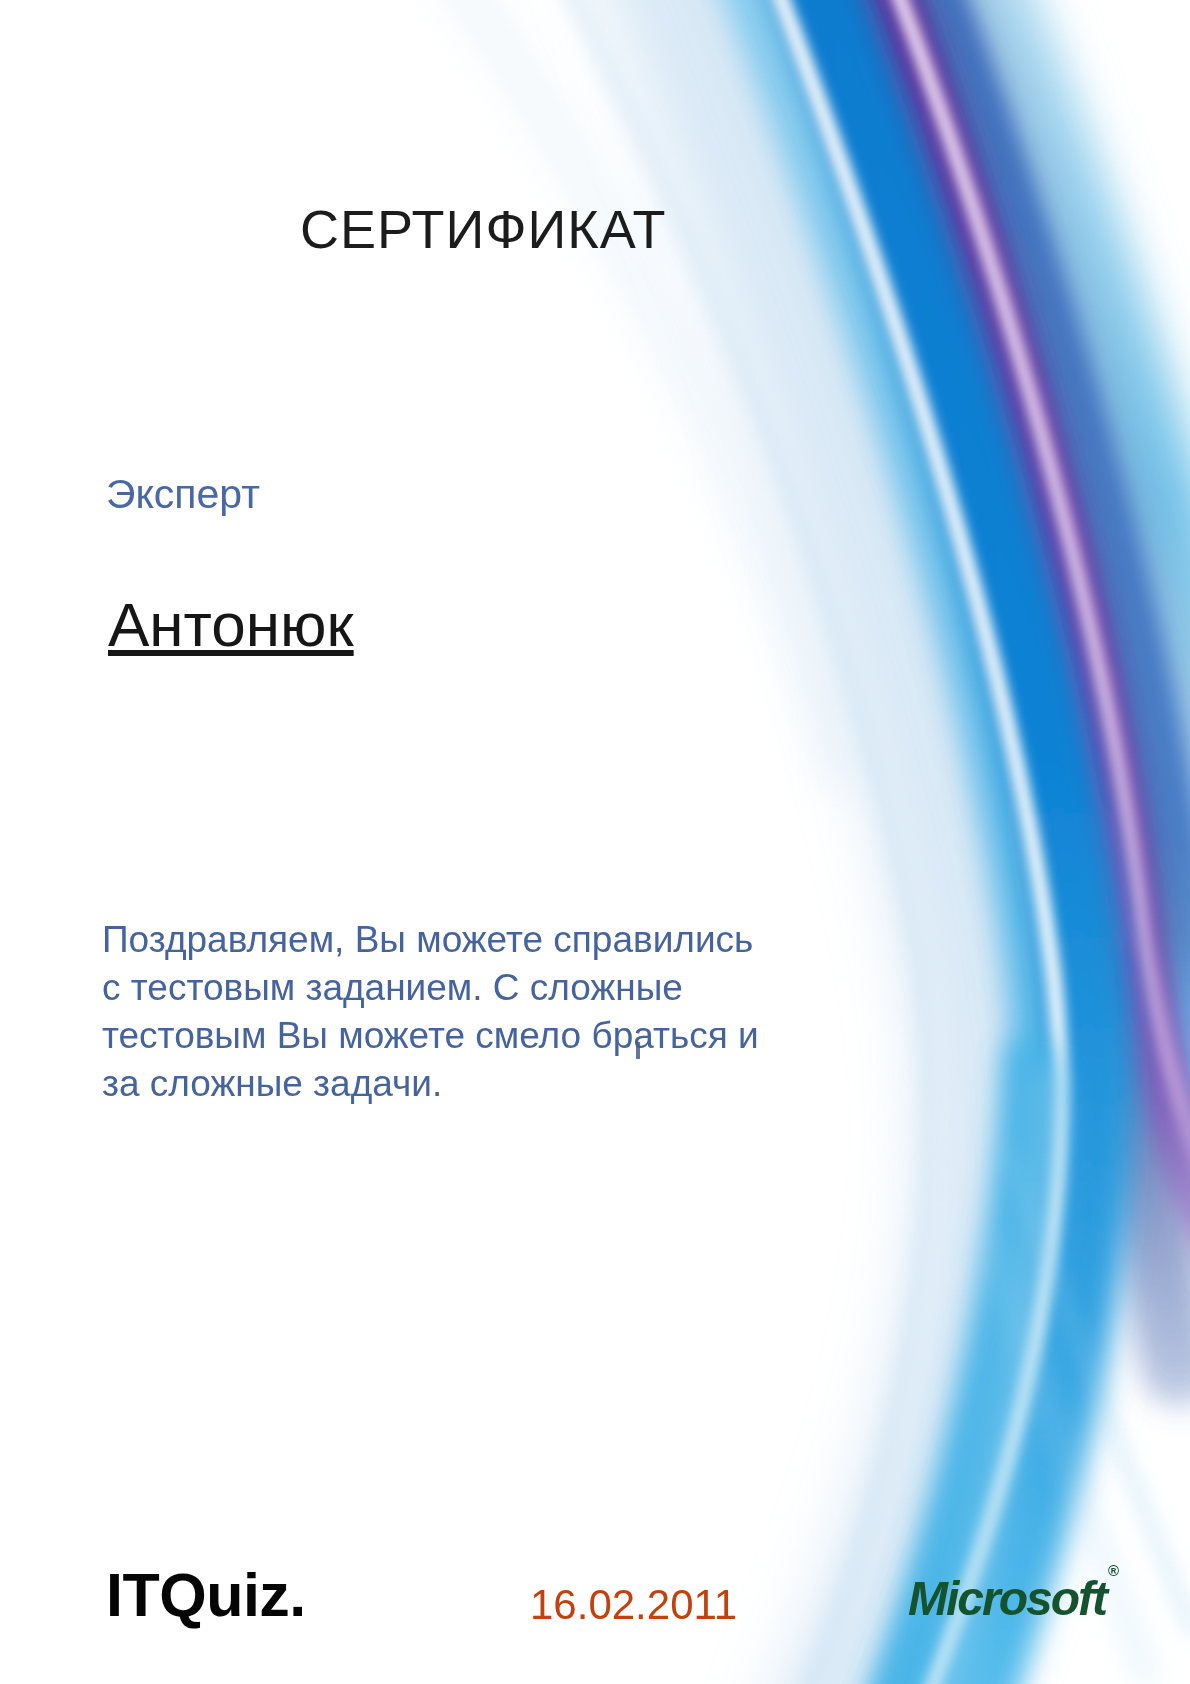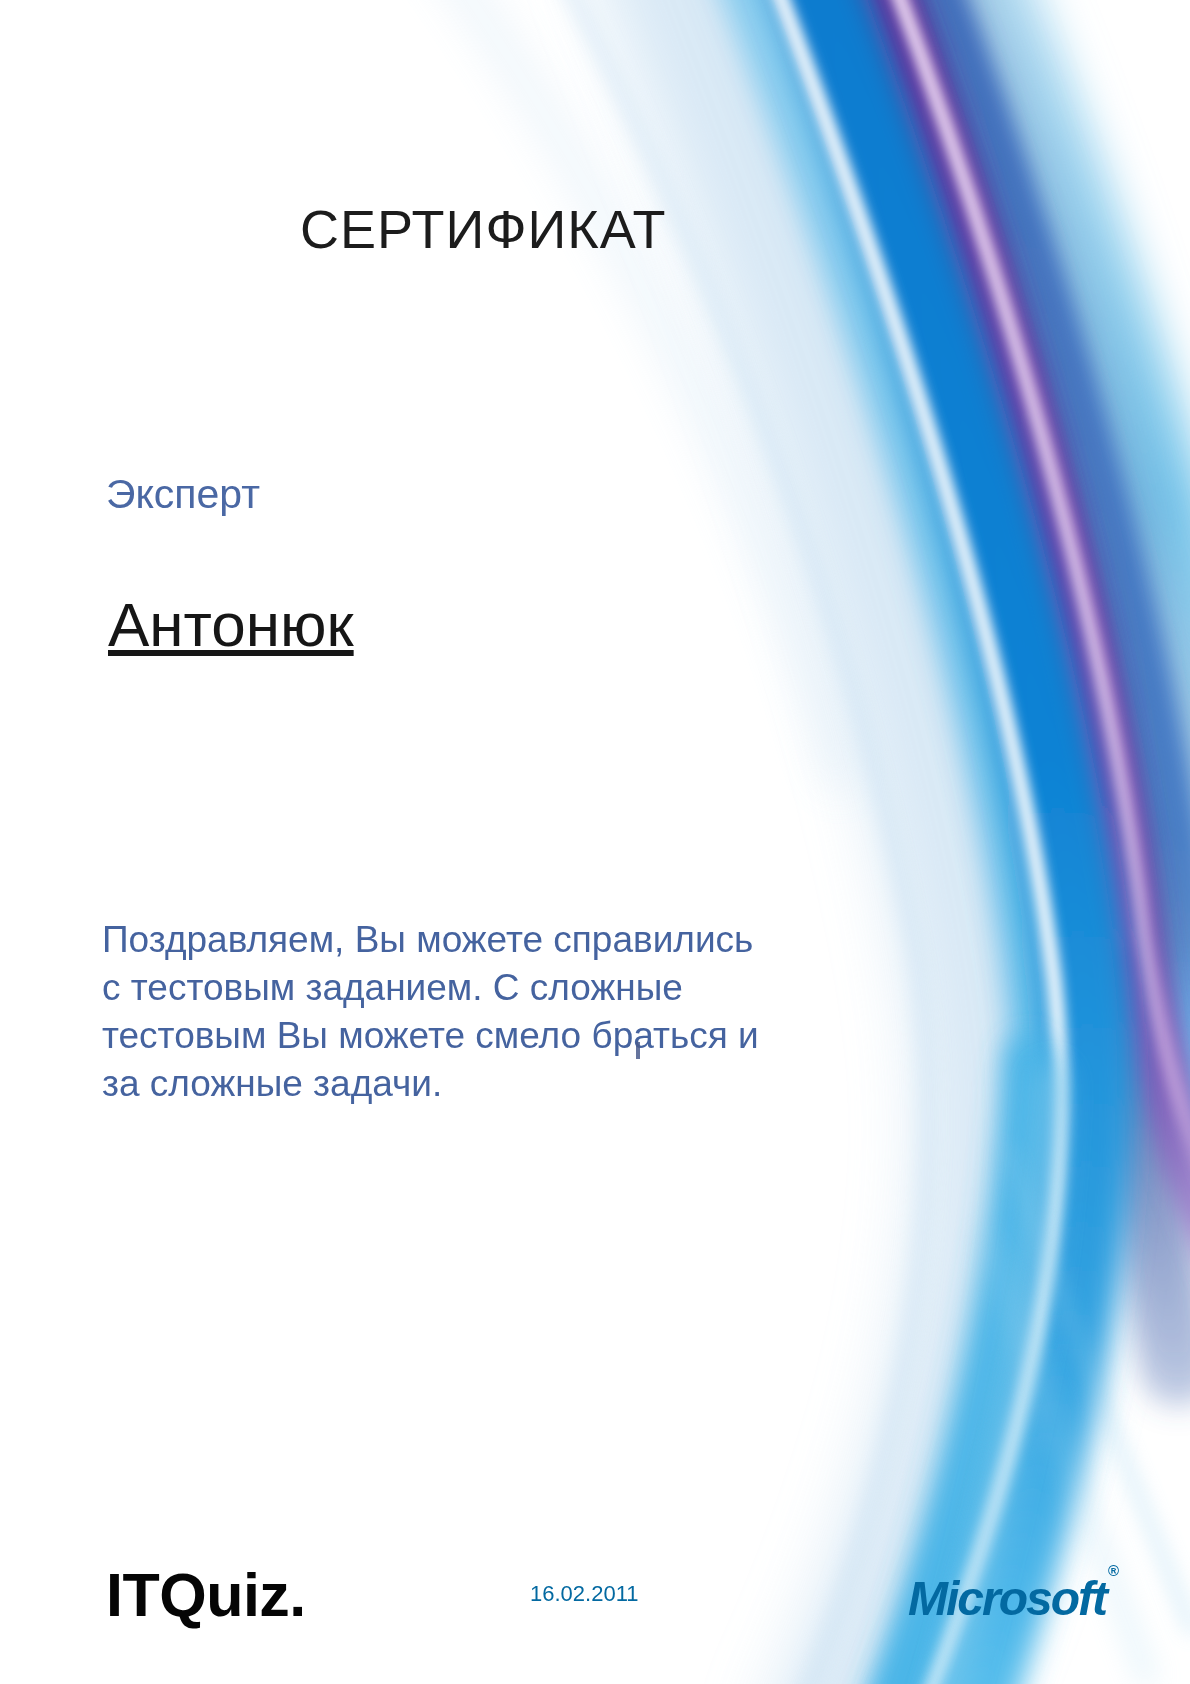--- a/index.html
+++ b/index.html
@@ -34,26 +34,26 @@
     position:absolute;left:636px;top:1042px;
     width:4px;height:17px;background:#4a5c8c;opacity:.85;
   }
   .brand{
     position:absolute;left:106px;top:1560px;
     font-size:61px;font-weight:700;letter-spacing:-0.5px;
     color:#050505;white-space:nowrap;
   }
   .date{
     position:absolute;left:530px;top:1581px;
-    font-size:22px;color:#0369a1;white-space:nowrap;
+    font-size:42px;color:#c2410c;white-space:nowrap;
   }
   .ms-logo{
     position:absolute;left:908px;top:1571px;
     font-size:48px;font-weight:700;font-style:italic;letter-spacing:-2px;
-    color:#0369a1;white-space:nowrap;
+    color:#14532d;white-space:nowrap;
   }
   .ms-logo sup{
     font-size:15px;font-style:normal;letter-spacing:0;
     position:relative;top:-22px;left:2px;
   }
 </style>
 </head>
 <body>
 
 <div class="page">

